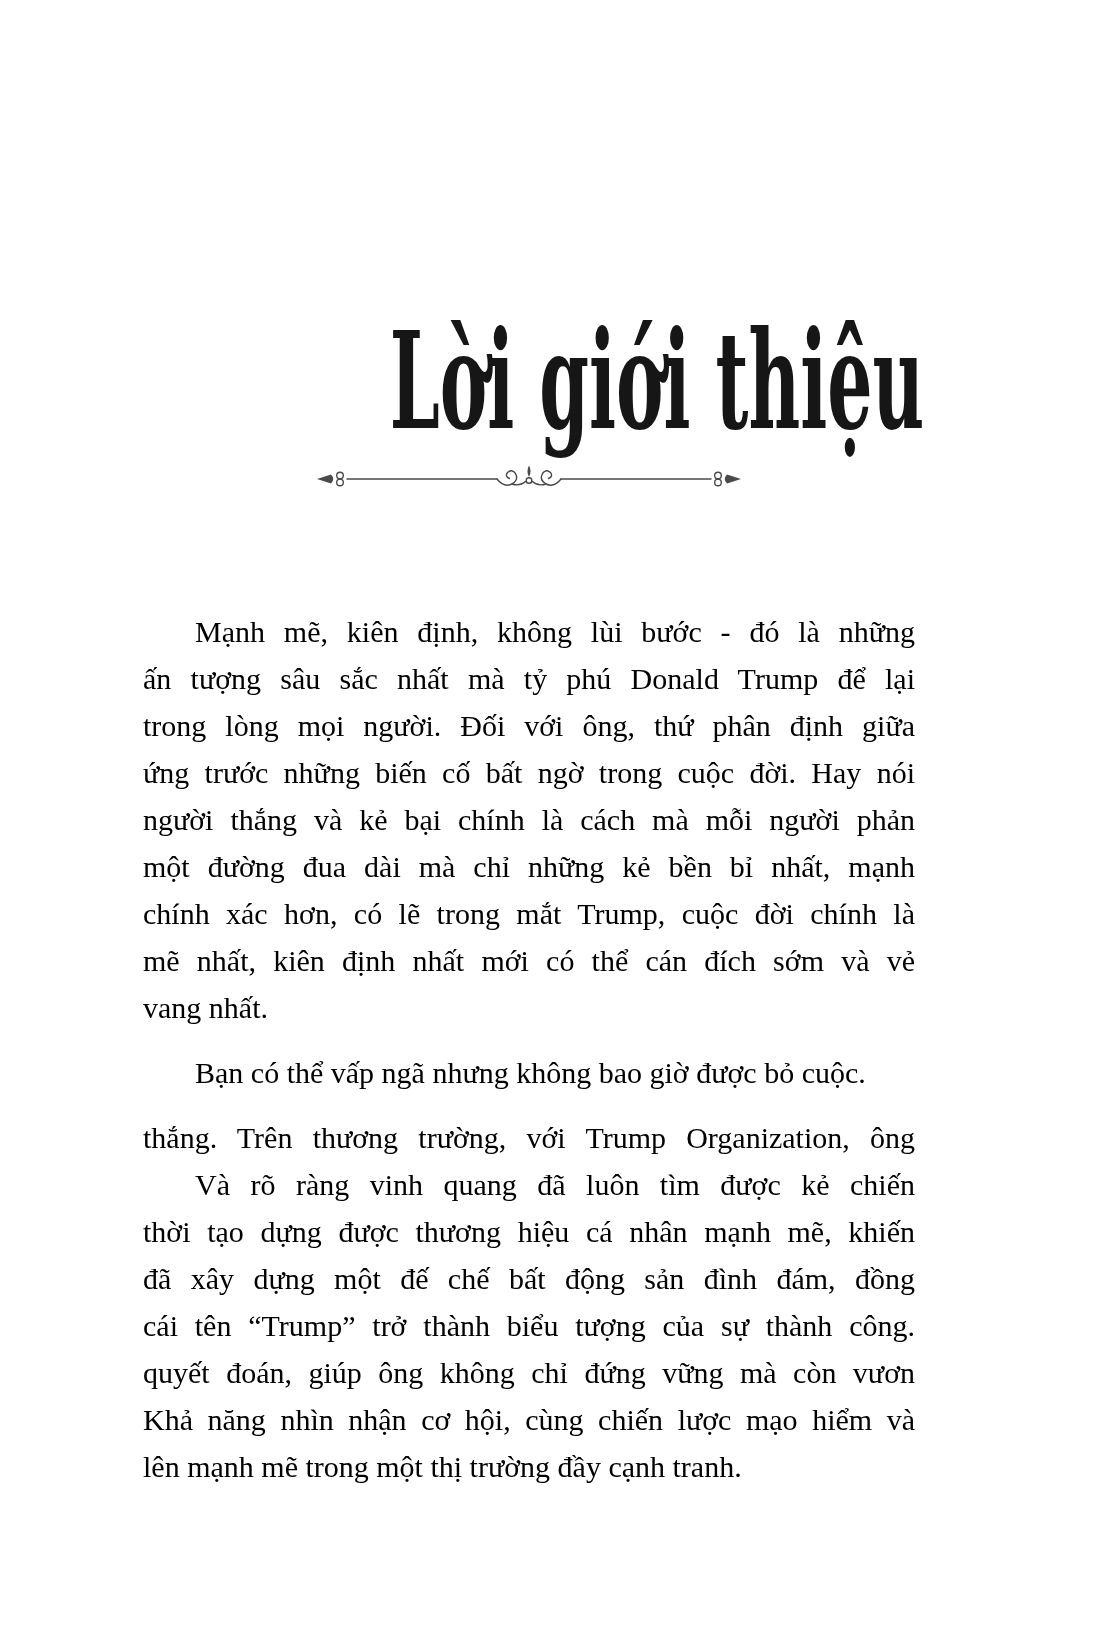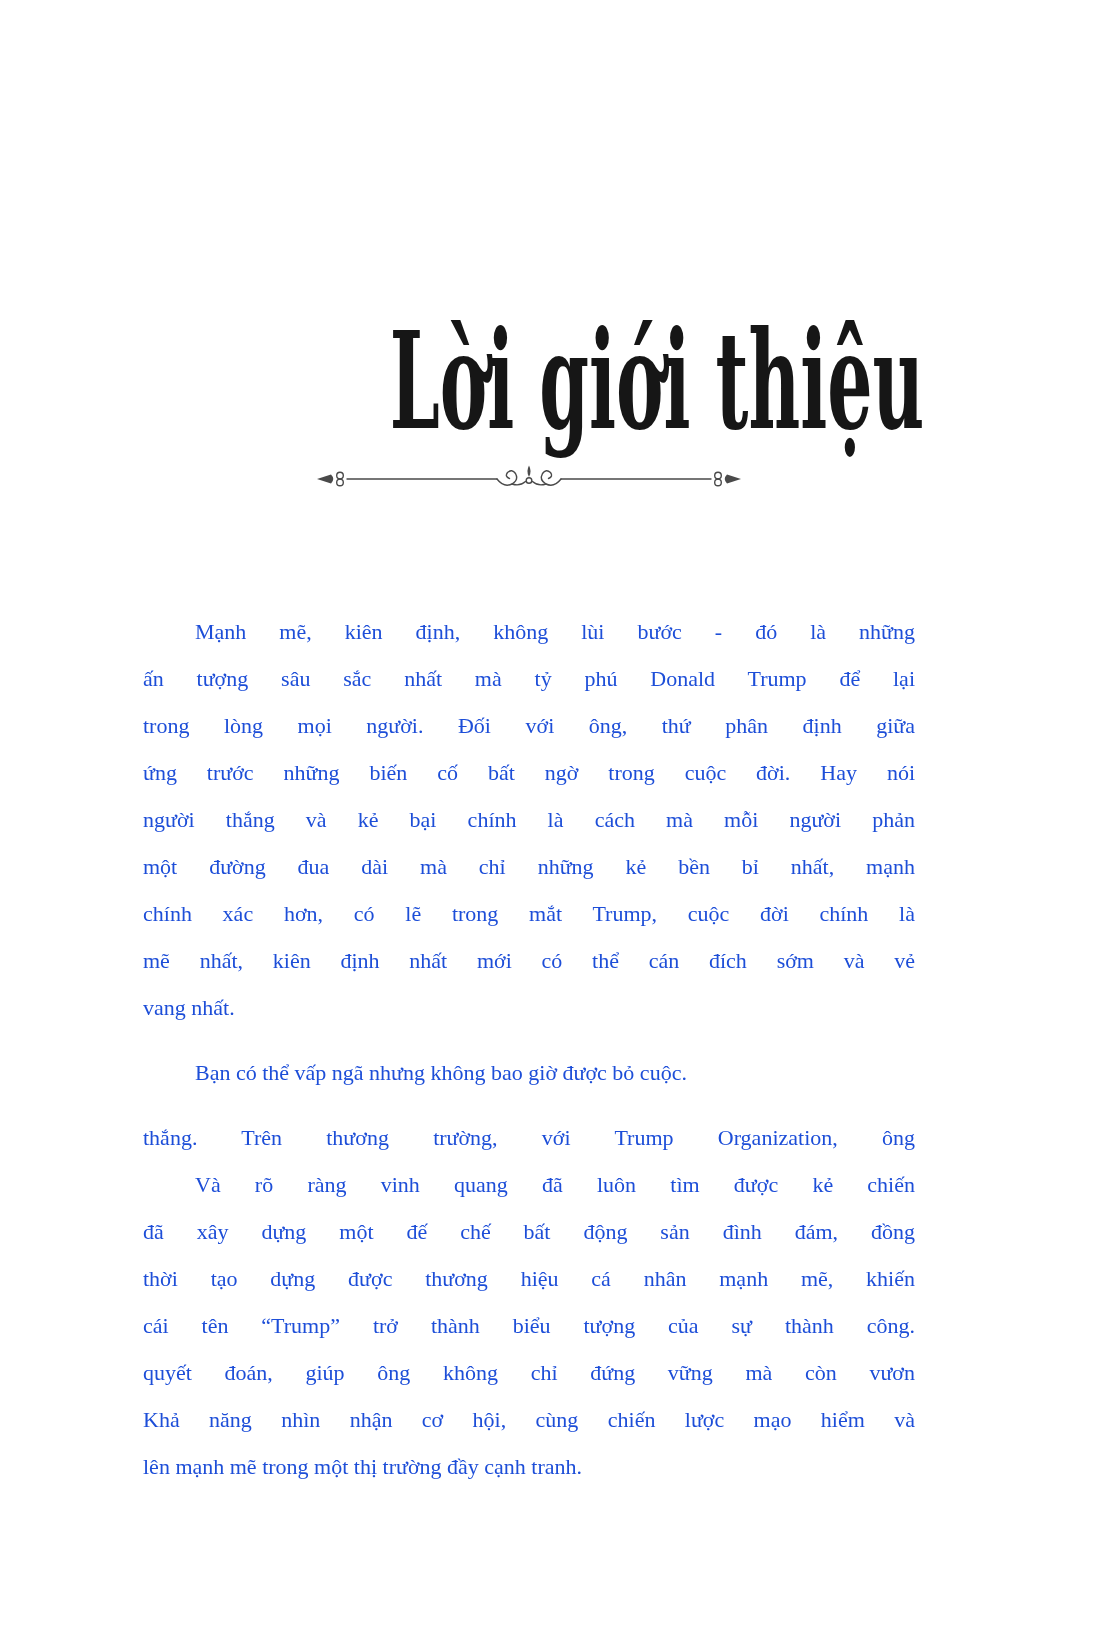--- a/index.html
+++ b/index.html
@@ -38,23 +38,23 @@
     left: 143px;
     width: 772px;
     text-align: center;
   }
   .divider-wrap svg { display:inline-block; vertical-align: top; }
   .body-text {
     position: absolute;
     top: 562px;
     left: 143px;
     width: 772px;
-    font-size: 22px;
+    font-size: 30px;
     line-height: 47px;
-    color: #1d4ed8;
+    color: #000000;
   }
   .para { margin: 0; }
   .para + .para { margin-top: 18px; }
   .line {
     text-align: justify;
     text-align-last: justify;
   }
   .line.first { text-indent: 52px; }
   .line.last { text-align-last: left; }
 </style>
@@ -105,22 +105,22 @@
         <div class="line">chính xác hơn, có lẽ trong mắt Trump, cuộc đời chính là</div>
         <div class="line">mẽ nhất, kiên định nhất mới có thể cán đích sớm và vẻ</div>
         <div class="line last">vang nhất.</div>
       </div>
       <div class="para">
         <div class="line first last">Bạn có thể vấp ngã nhưng không bao giờ được bỏ cuộc.</div>
       </div>
       <div class="para">
         <div class="line">thắng. Trên thương trường, với Trump Organization, ông</div>
         <div class="line first">Và rõ ràng vinh quang đã luôn tìm được kẻ chiến</div>
+        <div class="line">thời tạo dựng được thương hiệu cá nhân mạnh mẽ, khiến</div>
         <div class="line">đã xây dựng một đế chế bất động sản đình đám, đồng</div>
-        <div class="line">thời tạo dựng được thương hiệu cá nhân mạnh mẽ, khiến</div>
         <div class="line">cái tên “Trump” trở thành biểu tượng của sự thành công.</div>
         <div class="line">quyết đoán, giúp ông không chỉ đứng vững mà còn vươn</div>
         <div class="line">Khả năng nhìn nhận cơ hội, cùng chiến lược mạo hiểm và</div>
         <div class="line last">lên mạnh mẽ trong một thị trường đầy cạnh tranh.</div>
       </div>
     </div>
 
 </div>
 
 </body></html>

